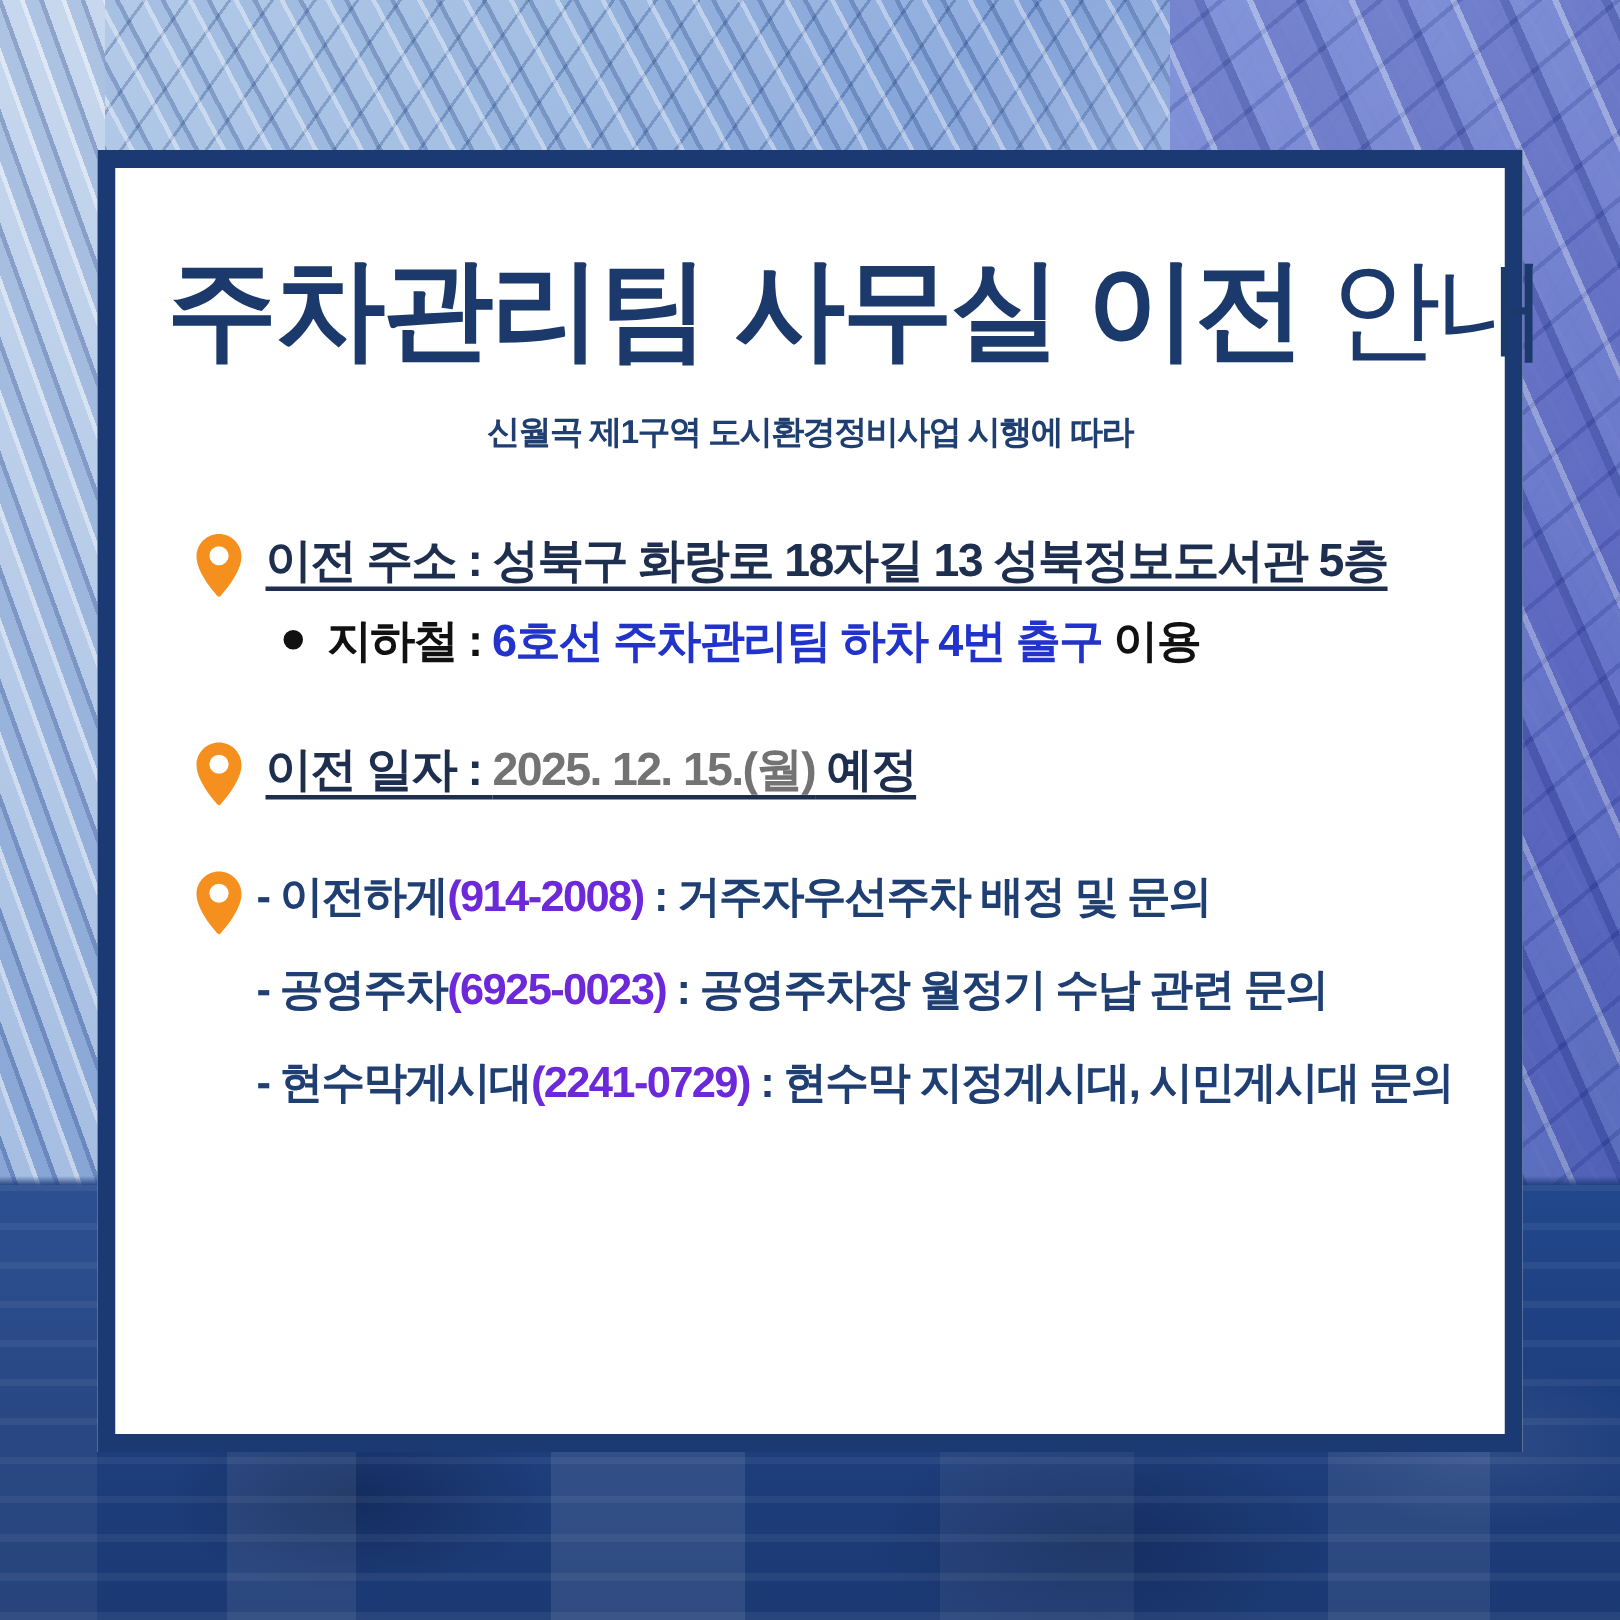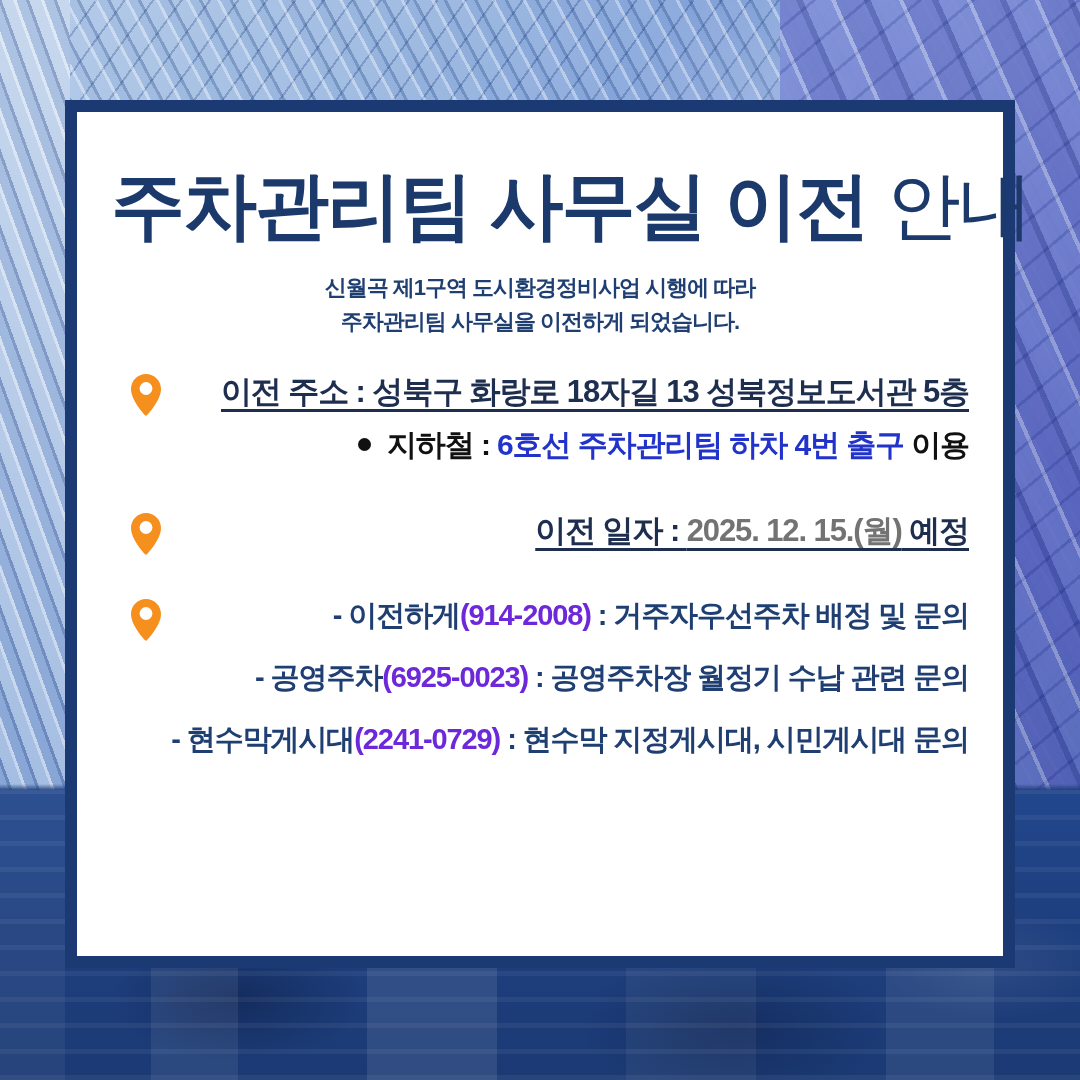--- a/index.html
+++ b/index.html
@@ -136,23 +136,22 @@
     margin: 26px 0 0 0;
     color: #1f3f72;
     font-size: 22px;
     font-weight: 700;
     line-height: 1.55;
     letter-spacing: -1px;
   }
 
   
   .body {
-    margin-top: 32px;
+    margin-top: 48px;
     padding-left: 18px;
-    text-align: right;
   }
   .block { position: relative; }
   .block + .block { margin-top: 44px; }
 
   .pin {
     position: absolute;
     left: 0;
     top: 2px;
     width: 34px;
     height: 44px;
@@ -217,21 +216,20 @@
     <div class="bg-lower"></div>
   </div>
 
   <div class="card-outer">
     <div class="card-inner">
 
       <h1 class="title"><span class="t-strong">주차관리팀 사무실 이전</span><span class="t-light"> 안내</span></h1>
 
       <p class="subtitle">
         <span>신월곡 제1구역 도시환경정비사업 시행에 따라</span><br>
-        <span>주차관리팀 사무실을 이전하게 되었습니다.</span>
       </p>
 
       <div class="body">
 
         <div class="block">
           <svg class="pin" viewBox="0 0 34 44" aria-hidden="true">
             <path d="M17 1C8.7 1 2 7.7 2 16c0 10.8 12.2 24.3 14 26.3.5.6 1.5.6 2 0C19.8 40.3 32 26.8 32 16 32 7.7 25.3 1 17 1z" fill="#f5901e"></path>
             <circle cx="17" cy="15.5" r="6.4" fill="#ffffff"></circle>
           </svg>
           <span class="block-head">이전 주소 : 성북구 화랑로 18자길 13 성북정보도서관 5층</span>

